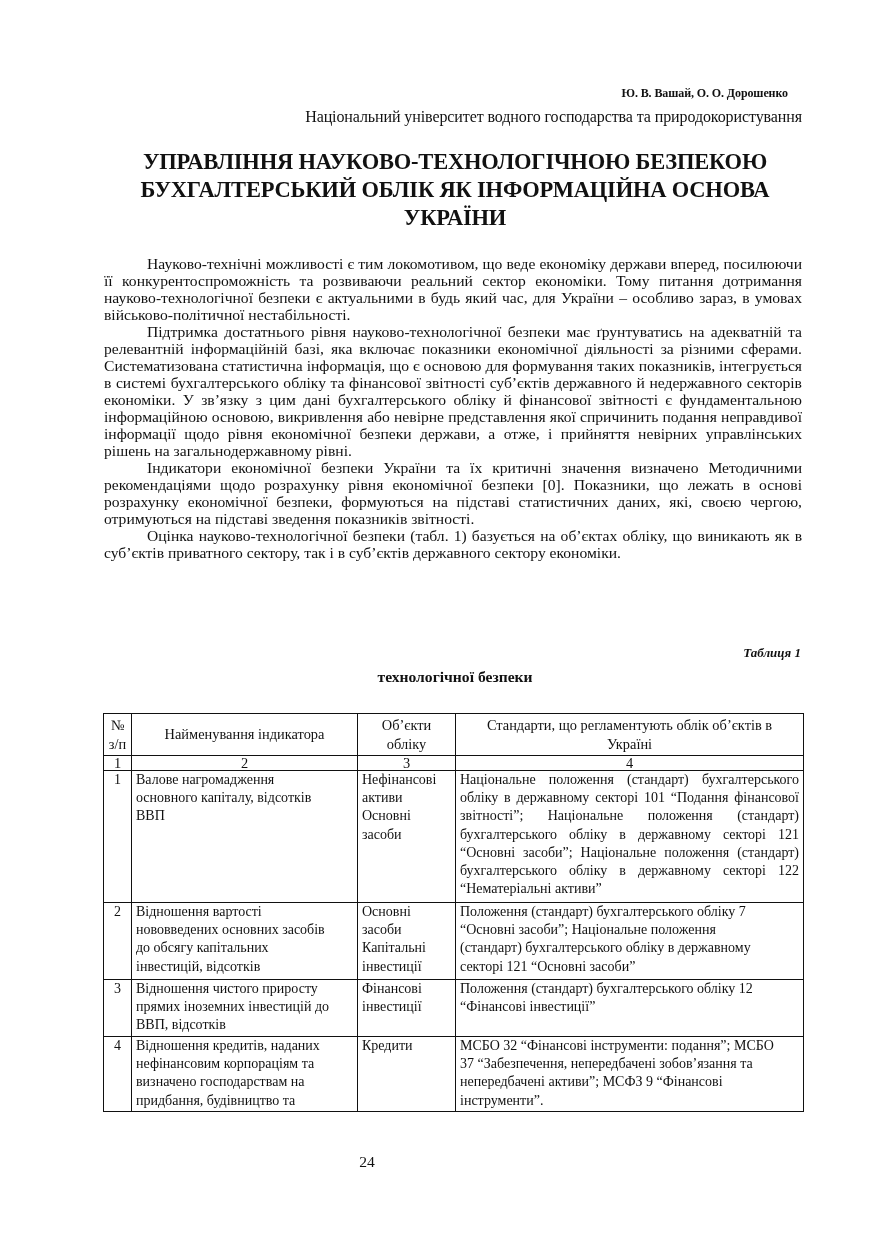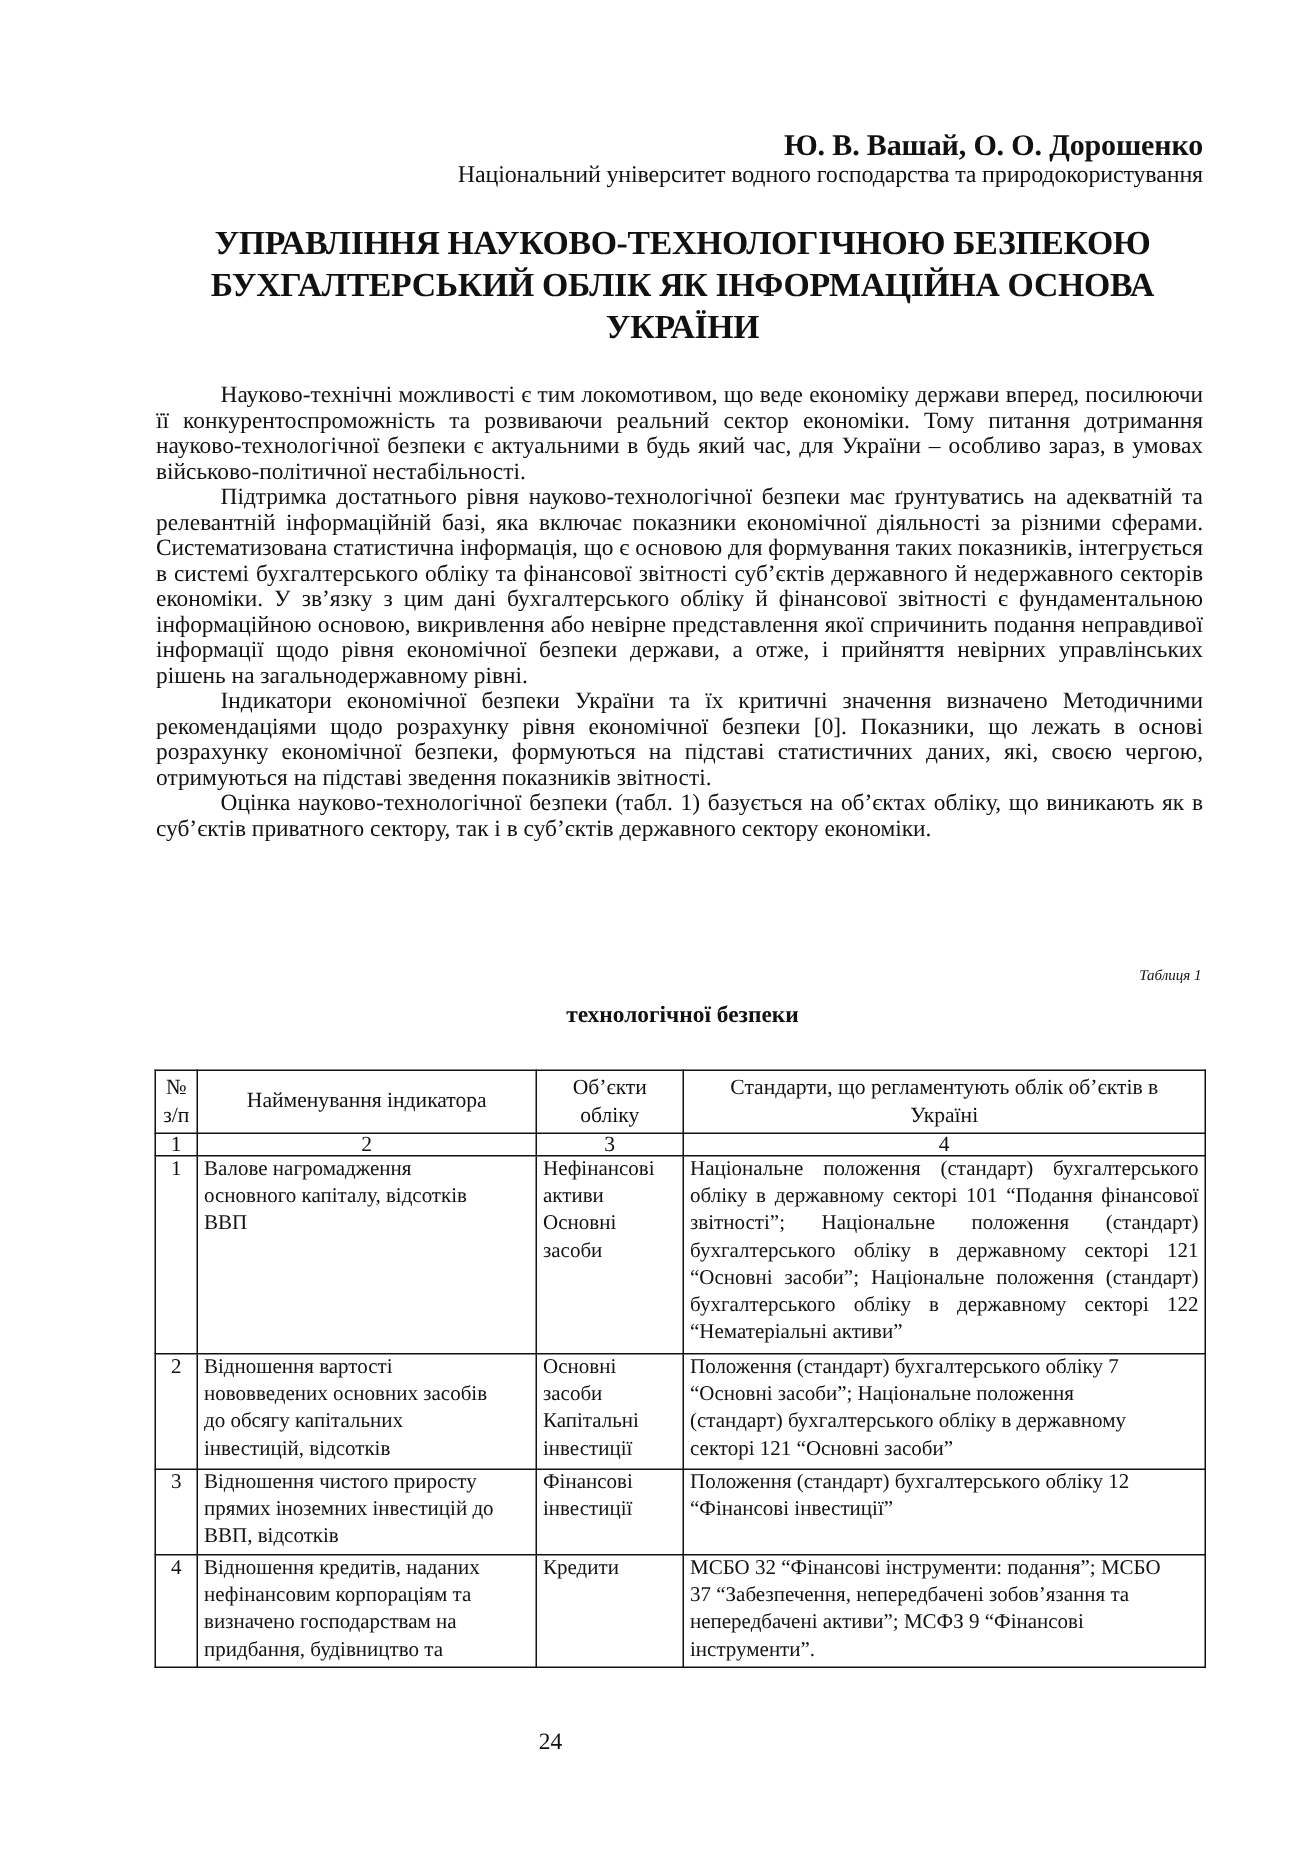--- a/index.html
+++ b/index.html
@@ -1,40 +1,40 @@
 <!DOCTYPE html>
 <html><head>
 <meta charset="utf-8">
 <style>
   html, body { margin: 0; padding: 0; background: #ffffff; }
   body {
     width: 876px; height: 1240px; position: relative; overflow: hidden;
     font-family: "Liberation Serif", serif; color: #111;
   }
   .authors {
-    position: absolute; right: 74px; top: 86px;
-    font-size: 20px; font-weight: bold; text-align: right; letter-spacing: -0.1px;
+    position: absolute; right: 88px; top: 86px;
+    font-size: 12px; font-weight: bold; text-align: right; letter-spacing: -0.1px;
   }
   .affil {
     position: absolute; right: 74px; top: 108px;
     font-size: 16px; text-align: right; letter-spacing: -0.1px;
   }
   .title {
     position: absolute; left: 100px; width: 710px; top: 148px;
     font-size: 22.5px; font-weight: bold; text-align: center; line-height: 28px;
     letter-spacing: -0.2px;
   }
   .body-text {
     position: absolute; left: 104px; width: 698px; top: 255px;
     font-size: 15.6px; line-height: 17px; text-align: justify;
   }
   .body-text p { margin: 0; text-indent: 43px; }
   .table-label {
     position: absolute; right: 75px; top: 645px;
-    font-size: 10px; font-style: italic;
+    font-size: 13px; font-style: italic; font-weight: bold;
   }
   .table-caption {
     position: absolute; left: 130px; width: 650px; top: 666px;
     font-size: 15.6px; font-weight: bold; text-align: center; line-height: 21px;
   }
   table.reg {
     position: absolute; left: 103px; top: 713px; width: 700px;
     border-collapse: collapse; table-layout: fixed;
     font-size: 14px; line-height: 18.2px;
   }

